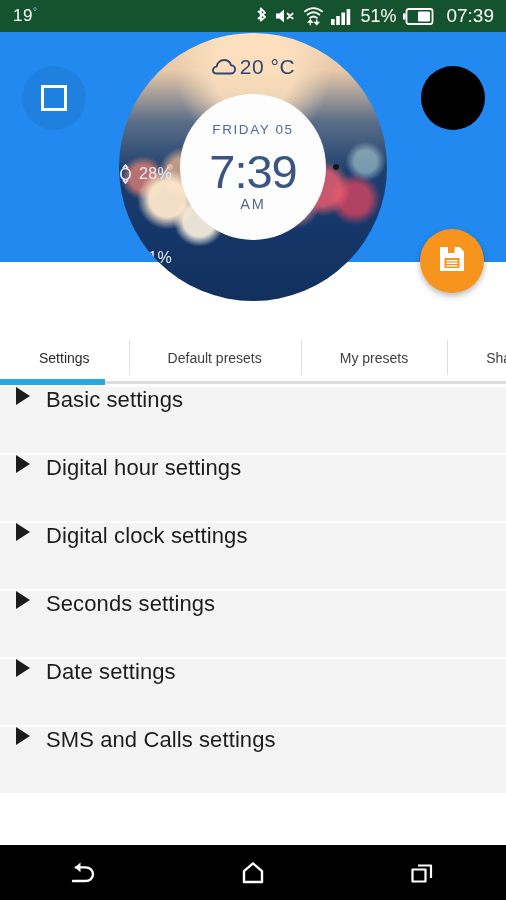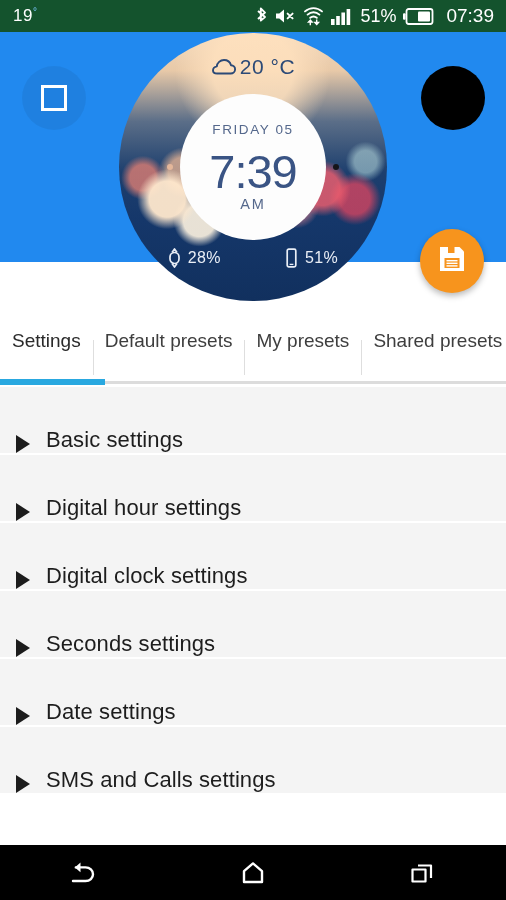--- a/index.html
+++ b/index.html
@@ -73,41 +73,41 @@
   }
   .w-date{ font-size:13.5px; color:#55688c; letter-spacing:1.6px; margin-bottom:11px; }
   .w-time{ font-size:47px; color:#3a5484; font-weight:300; line-height:1.02; letter-spacing:-1px; }
   .w-ampm{ font-size:14.5px; color:#55688c; letter-spacing:2px; margin-top:1px; }
   .dot-l,.dot-r{ position:absolute; top:50%; width:6px; height:6px; border-radius:50%; transform:translateY(-50%); }
   .dot-l{ left:-13px; background:#e4b79a; }
   .dot-r{ right:-13px; background:#15151a; }
   .watch-stats{
     position:absolute; bottom:33px; left:0; width:100%;
     display:flex; justify-content:center; gap:64px;
-    color:#e9eef6; font-size:16px; letter-spacing:.4px;
+    color:#e9eef6; font-size:16px; letter-spacing:.4px;flex-direction:column;
   }
   .stat{ display:flex; align-items:center; gap:7px; }
   .stat svg{ display:block; }
 
   
   .fab{
     position:absolute; right:22px; top:229px; width:64px; height:64px;
     border-radius:50%; background:#f7941d; z-index:30;
     box-shadow:0 3px 6px rgba(0,0,0,.28);
     display:flex; align-items:center; justify-content:center;
   }
 
   
   .tabs{
     position:absolute; top:330px; left:0; width:506px; height:55px;
     background:#ffffff; display:flex; align-items:stretch; z-index:15;
   }
   .tab{
-    display:flex; align-items:flex-start; justify-content:center;
-    padding:0 12px; font-size:19px; color:#3e3e3e; white-space:nowrap;
+    display:flex; align-items:center; justify-content:center;
+    padding:0 39px; font-size:14px; color:#3e3e3e; white-space:nowrap;
     position:relative;
   }
   .tab + .tab::before{
     content:""; position:absolute; left:0; top:10px; bottom:10px;
     width:1px; background:#dedede;
   }
   .tab.active{ color:#2a2a2a; }
   .tab-underline{
     position:absolute; top:379px; left:0; width:105px; height:6px;
     background:#29a8e0; z-index:16;
@@ -117,21 +117,21 @@
     background:#dcdcdc; z-index:15;
   }
 
   
   .list{
     position:absolute; top:387px; left:0; width:506px; bottom:55px;
     overflow:hidden; background:#ffffff;
   }
   .row{
     height:66px; background:#f4f4f4; margin-bottom:2px;
-    display:flex; align-items:flex-end; padding-left:16px;
+    display:flex; align-items:flex-start; padding-left:16px;
   }
   .caret{
     width:0; height:0; border-left:14px solid #1c1c1c;
     border-top:9px solid transparent; border-bottom:9px solid transparent;
     margin-right:16px; flex:none;
   }
   .row-label{ font-size:22px; color:#1d1d1d; letter-spacing:.1px; }
 
   
   .navbar{

